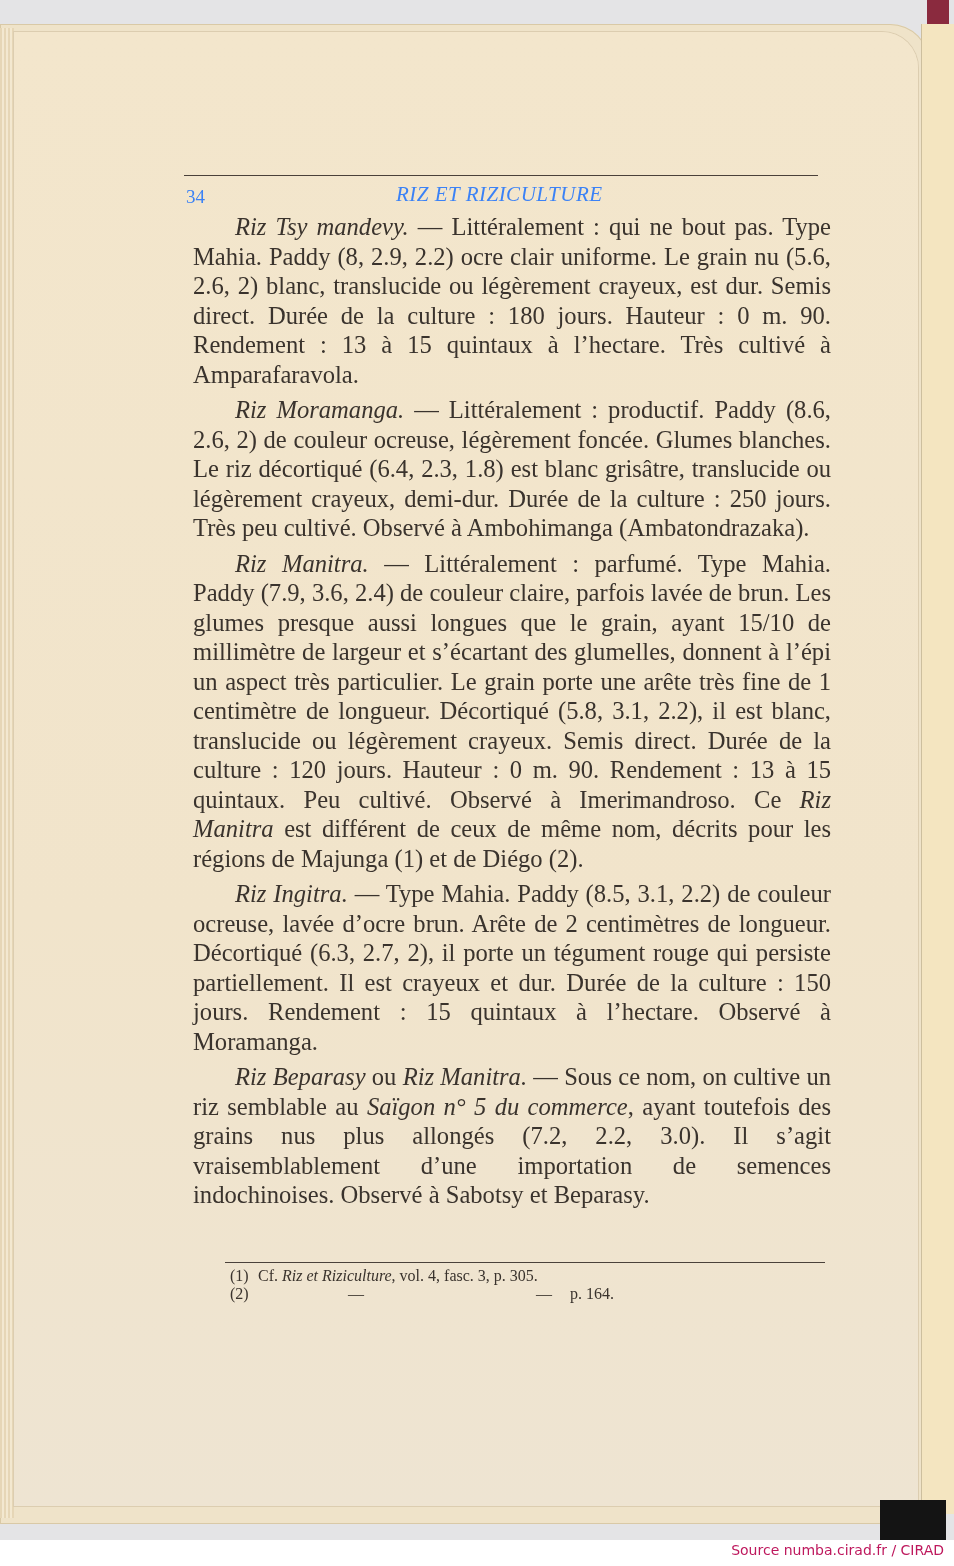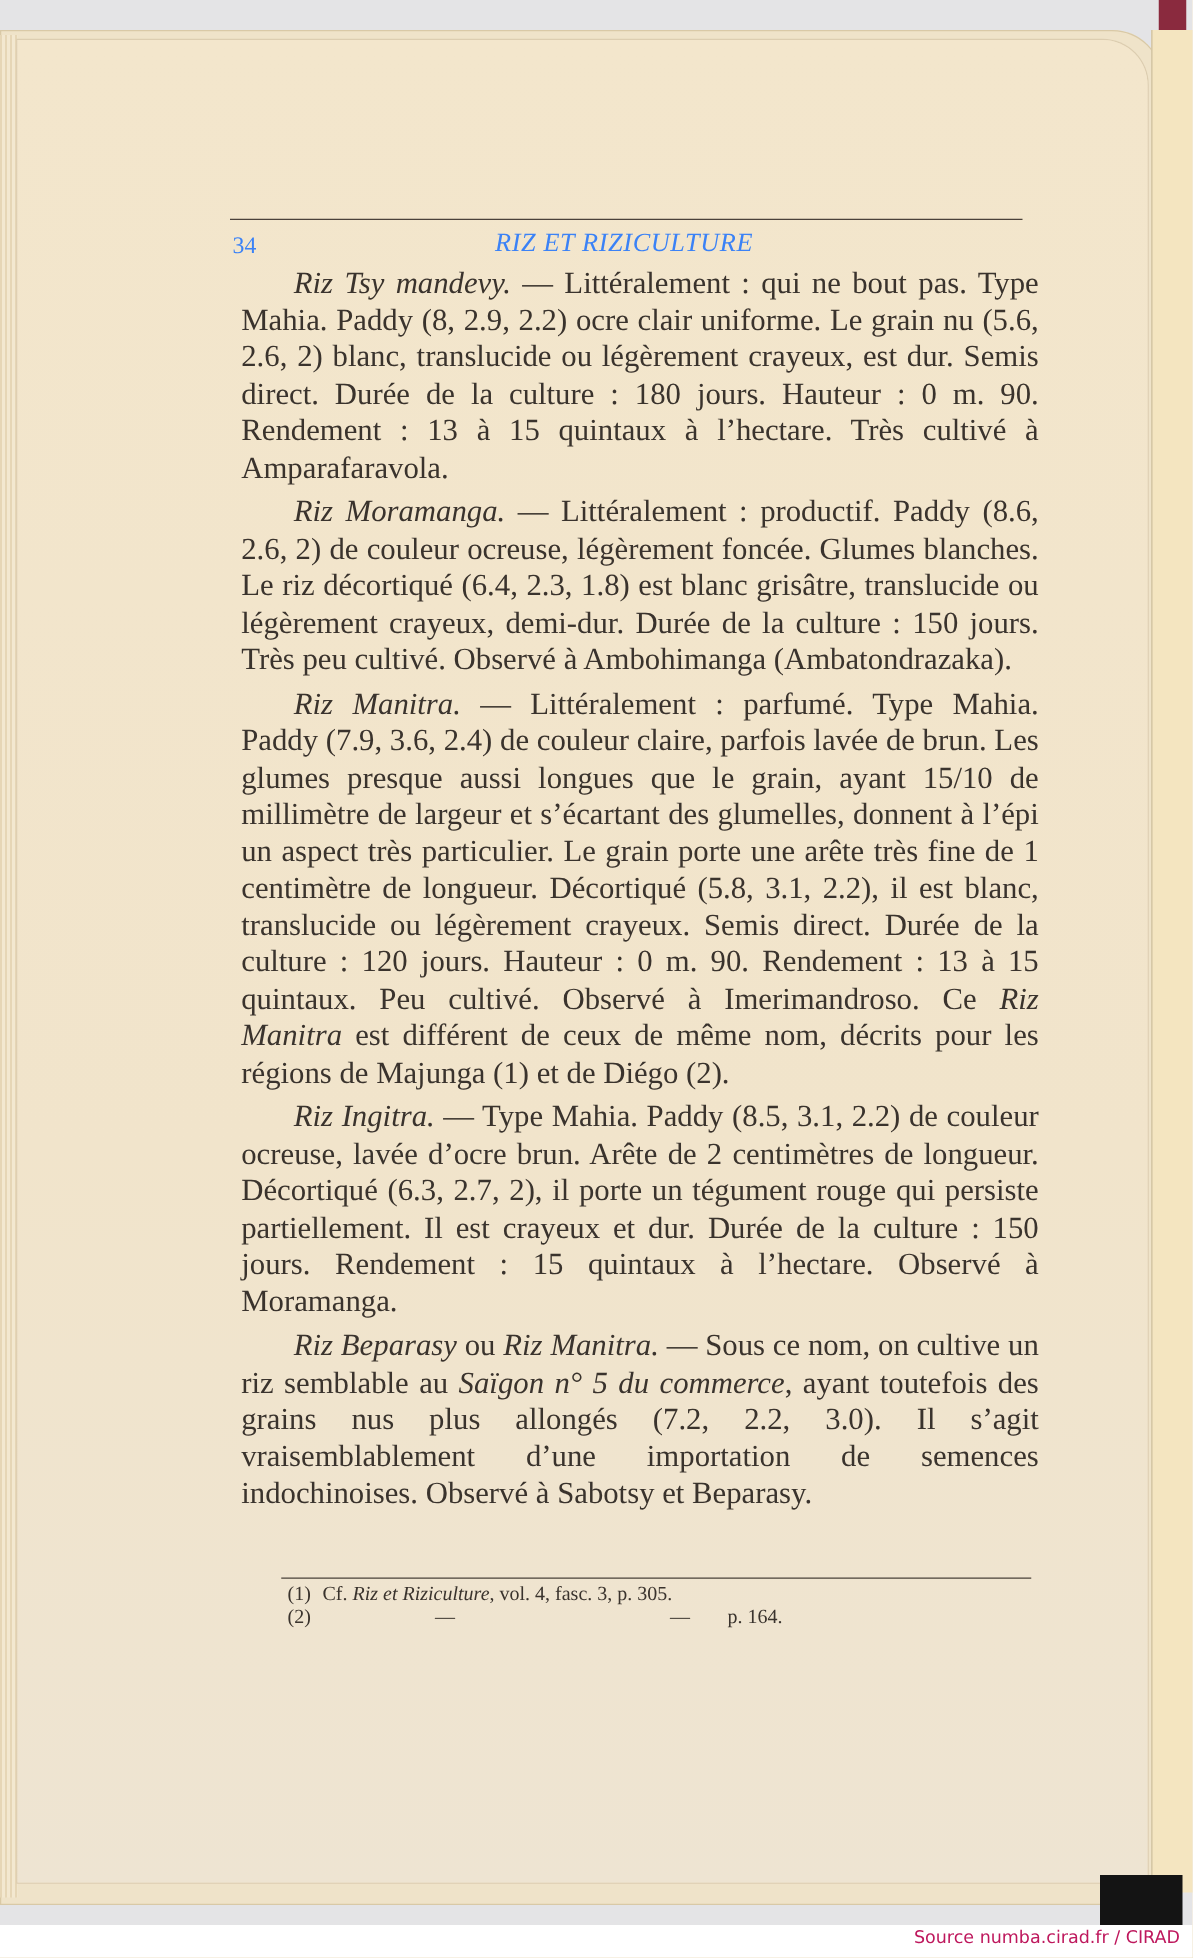--- a/index.html
+++ b/index.html
@@ -73,21 +73,21 @@
   }
   .footnotes {
     position: absolute; left: 230px; top: 1267px; width: 420px;
     color: #3a332d; font-size: 16px; line-height: 18px;
   }
   .fn-row { position: relative; height: 18px; white-space: nowrap; }
   .fn-row .fn-mark { position: absolute; left: 0; }
   .fn-row .fn-text { position: absolute; left: 28px; }
   .fn-row .dash1 { position: absolute; left: 118px; }
   .fn-row .dash2 { position: absolute; left: 306px; }
-  .fn-row .fn-page { position: absolute; left: 352px; }
+  .fn-row .fn-page { position: absolute; left: 340px; }
 
   .credit {
     position: absolute; right: 10px; top: 1542px;
     font-family: "DejaVu Sans", sans-serif; font-size: 14px; color: #be185d;
   }
 </style>
 </head>
 <body>
 
 <div class="scan-bg"></div>
@@ -98,21 +98,21 @@
 <div class="page"></div>
 
 <div class="running-head">
   <span class="page-number">34</span>
   <span class="running-title">RIZ ET RIZICULTURE</span>
 </div>
 <div class="head-rule"></div>
 
 <div class="body-text">
   <p><em>Riz Tsy mandevy.</em><span> — Littéralement : qui ne bout pas. Type Mahia. Paddy (8, 2.9, 2.2) ocre clair uniforme. Le grain nu (5.6, 2.6, 2) blanc, translucide ou légèrement crayeux, est dur. Semis direct. Durée de la culture : 180 jours. Hauteur : 0 m. 90. Rendement : 13 à 15 quintaux à l’hectare. Très cultivé à Amparafaravola.</span></p>
-  <p><em>Riz Moramanga.</em><span> — Littéralement : productif. Paddy (8.6, 2.6, 2) de couleur ocreuse, légèrement foncée. Glumes blanches. Le riz décortiqué (6.4, 2.3, 1.8) est blanc grisâtre, translucide ou légèrement crayeux, demi-dur. Durée de la culture : 150 jours. Très peu cultivé. Observé à Ambohimanga (Ambatondrazaka).</span></p>
+  <p><em>Riz Moramanga.</em><span> — Littéralement : productif. Paddy (8.6, 2.6, 2) de couleur ocreuse, légèrement foncée. Glumes blanches. Le riz décortiqué (6.4, 2.3, 1.8) est blanc grisâtre, translucide ou légèrement crayeux, demi-dur. Durée de la culture : 250 jours. Très peu cultivé. Observé à Ambohimanga (Ambatondrazaka).</span></p>
   <p><em>Riz Manitra.</em><span> — Littéralement : parfumé. Type Mahia. Paddy (7.9, 3.6, 2.4) de couleur claire, parfois lavée de brun. Les glumes presque aussi longues que le grain, ayant 15/10 de millimètre de largeur et s’écartant des glumelles, donnent à l’épi un aspect très particulier. Le grain porte une arête très fine de 1 centimètre de longueur. Décortiqué (5.8, 3.1, 2.2), il est blanc, translucide ou légèrement crayeux. Semis direct. Durée de la culture : 120 jours. Hauteur : 0 m. 90. Rendement : 13 à 15 quintaux. Peu cultivé. Observé à Imerimandroso. Ce </span><em>Riz Manitra</em><span> est différent de ceux de même nom, décrits pour les régions de Majunga (1) et de Diégo (2).</span></p>
   <p><em>Riz Ingitra.</em><span> — Type Mahia. Paddy (8.5, 3.1, 2.2) de couleur ocreuse, lavée d’ocre brun. Arête de 2 centimètres de longueur. Décortiqué (6.3, 2.7, 2), il porte un tégument rouge qui persiste partiellement. Il est crayeux et dur. Durée de la culture : 150 jours. Rendement : 15 quintaux à l’hectare. Observé à Moramanga.</span></p>
   <p><em>Riz Beparasy</em><span> ou </span><em>Riz Manitra.</em><span> — Sous ce nom, on cultive un riz semblable au </span><em>Saïgon n° 5 du commerce</em><span>, ayant toutefois des grains nus plus allongés (7.2, 2.2, 3.0). Il s’agit vraisemblablement d’une importation de semences indochinoises. Observé à Sabotsy et Beparasy.</span></p>
 </div>
 
 <div class="foot-rule"></div>
 <div class="footnotes">
   <div class="fn-row">
     <span class="fn-mark">(1)</span>
     <span class="fn-text"><span>Cf. </span><em>Riz et Riziculture</em><span>, vol. 4, fasc. 3, p. 305.</span></span>

